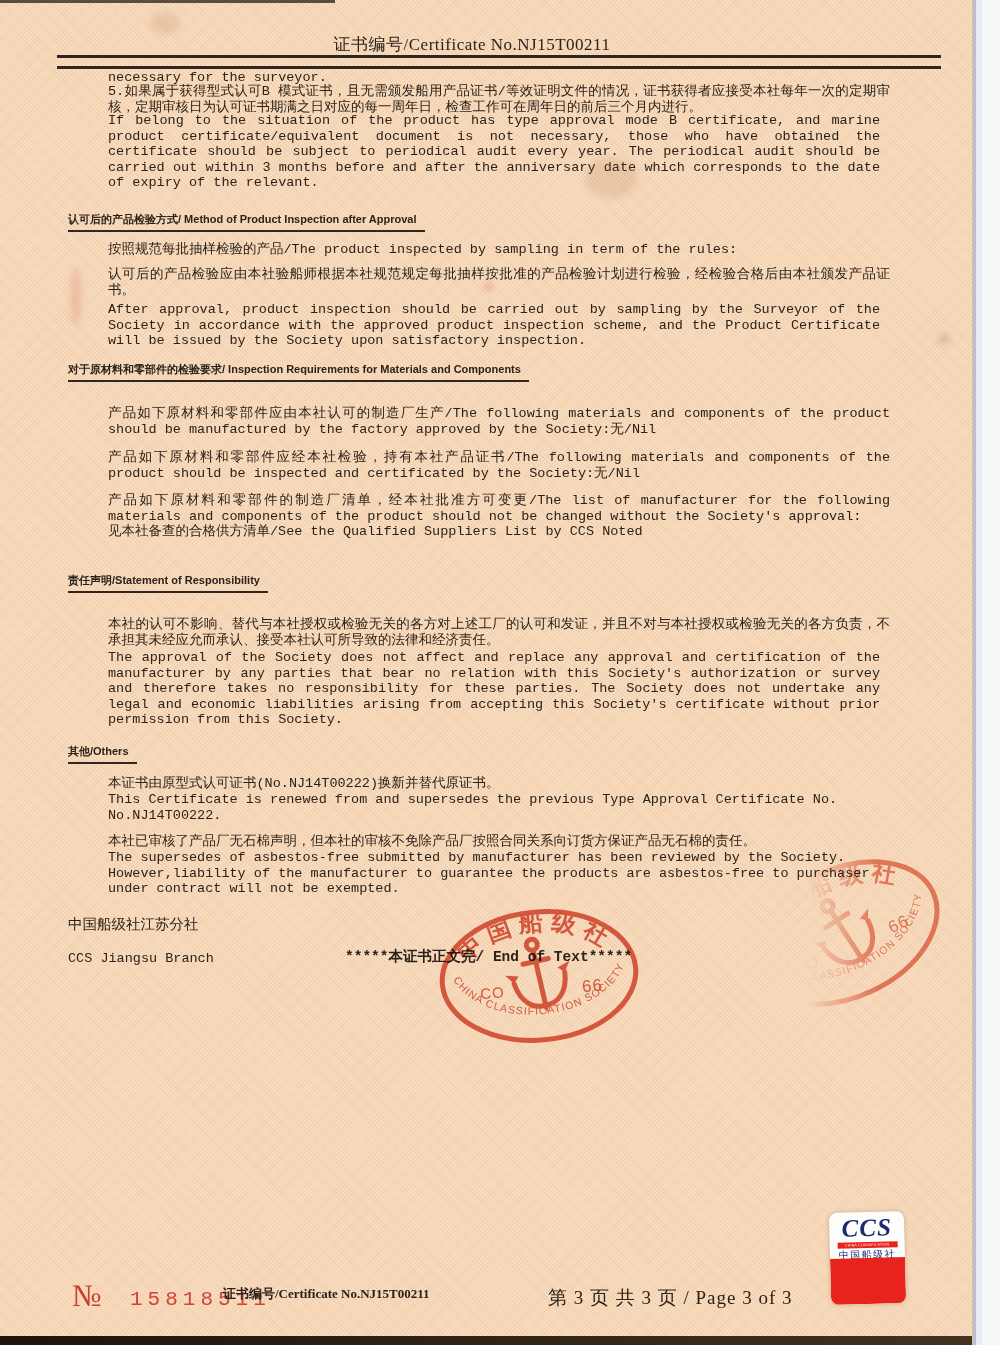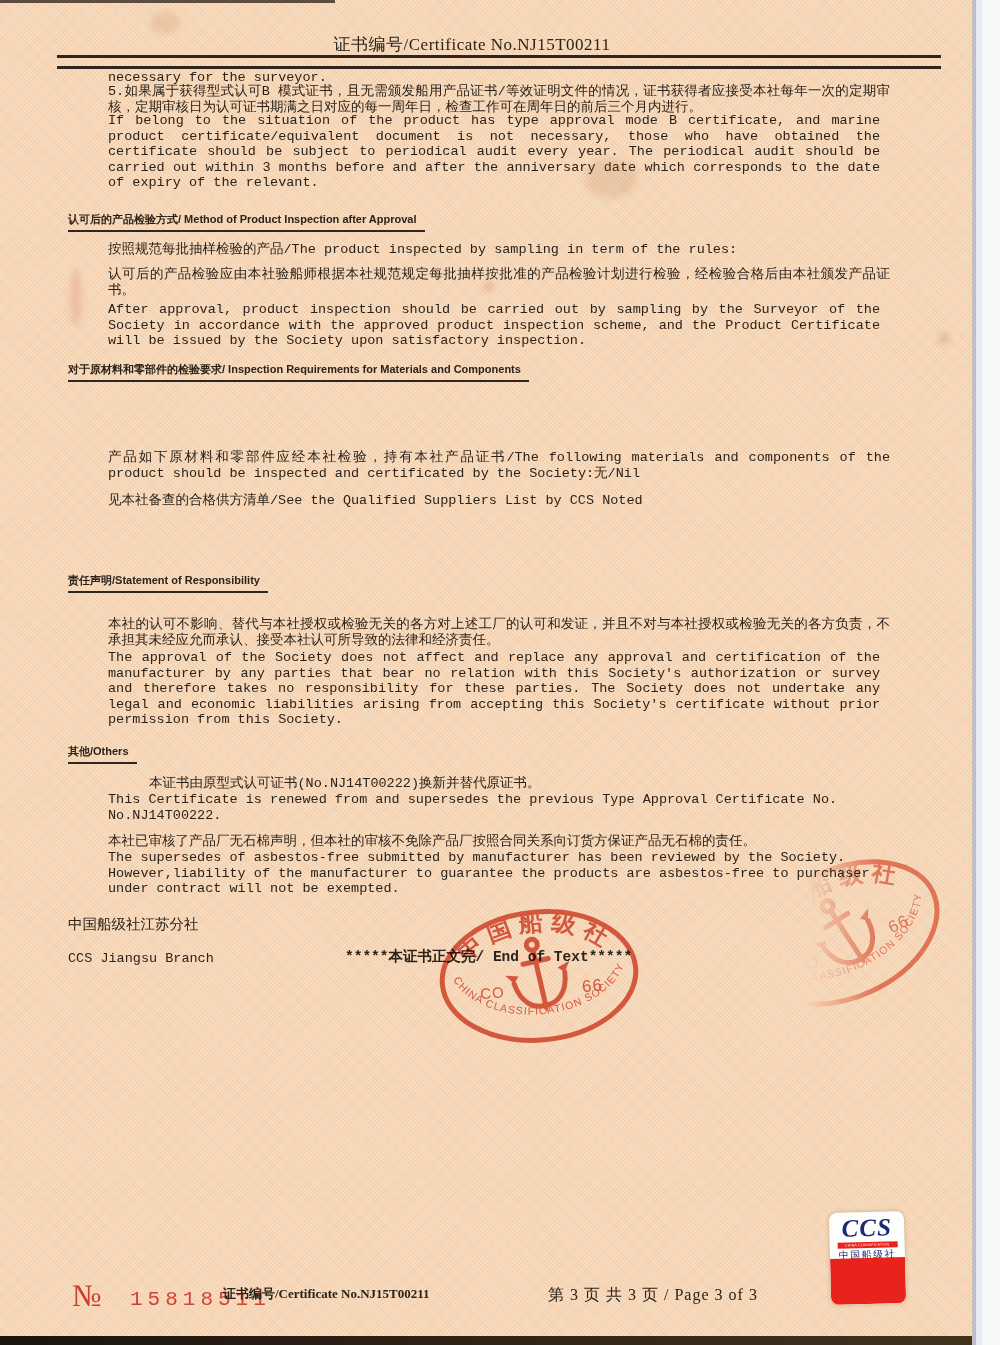--- a/index.html
+++ b/index.html
@@ -43,21 +43,21 @@
                  color:#fff;font-size:3.5px;line-height:6px;letter-spacing:.2px;overflow:hidden;
                  font-family:"Liberation Sans",sans-serif;}
   .sticker .cn{color:#1c2a6e;font-size:10px;letter-spacing:1.5px;line-height:12px;
                font-family:"Liberation Serif","DejaVu Serif",serif;}
   .sticker .redblock{position:absolute;left:0;right:0;bottom:0;height:46px;background:#e8231c;}
   
   .serial-mark{left:72px;top:1280px;font-family:"Liberation Serif","DejaVu Serif",serif;
                font-size:31px;color:#cc3e2c;line-height:31px;}
   .serial-num{left:130px;top:1288px;font-size:21px;letter-spacing:5px;color:#cf4434;}
   .foot-cert{left:223px;top:1285px;font-family:"Liberation Serif","DejaVu Serif",serif;font-size:13px;font-weight:bold;}
-  .foot-page{left:548px;top:1285px;font-family:"Liberation Serif","DejaVu Serif",serif;font-size:16px;letter-spacing:1px;}
+  .foot-page{left:548px;top:1285px;font-family:"Liberation Serif","DejaVu Serif",serif;font-size:19px;letter-spacing:1px;}
   
   .strip{left:972px;top:0;width:28px;height:1345px;z-index:30;
          background:linear-gradient(to right,#b9bfcc 0 2px,#e8ecf2 2px 8px,#f6f8fa 8px);
          border-left:2px solid rgba(120,90,60,.35);}
   .bottomband{left:0;top:1336px;width:972px;height:9px;z-index:31;
               background:linear-gradient(to right,#1c140d,#42331f);}
   .topstreak{left:0;top:0;width:335px;height:2.5px;background:rgba(40,30,20,.75);}
   .stain{border-radius:50%;filter:blur(3px);pointer-events:none;}
 </style>
 </head>
@@ -79,35 +79,37 @@
   <div class="abs" style="left:68px;top:210px;">
     <span class="sec-h">认可后的产品检验方式/ Method of Product Inspection after Approval</span>
   </div>
   <div class="abs body-text nojust" style="left:108px;top:242px;width:782px;">按照规范每批抽样检验的产品/The product inspected by sampling in term of the rules:</div>
   <div class="abs body-text" style="left:108px;top:267px;width:782px;">认可后的产品检验应由本社验船师根据本社规范规定每批抽样按批准的产品检验计划进行检验，经检验合格后由本社颁发产品证书。</div>
   <div class="abs body-text" style="left:108px;top:302px;width:772px;">After approval, product inspection should be carried out by sampling by the Surveyor of the Society in accordance with the approved product inspection scheme, and the Product Certificate will be issued by the Society upon satisfactory inspection.</div>
 
   <div class="abs" style="left:68px;top:360px;">
     <span class="sec-h">对于原材料和零部件的检验要求/ Inspection Requirements for Materials and Components</span>
   </div>
+  <div class="abs body-text" style="left:108px;top:406px;width:782px;">产品如下原材料和零部件应由本社认可的制造厂生产/The following materials and components of the product should be manufactured by the factory approved by the Society:无/Nil</div>
   <div class="abs body-text" style="left:108px;top:450px;width:782px;">产品如下原材料和零部件应经本社检验，持有本社产品证书/The following materials and components of the product should be inspected and certificated by the Society:无/Nil</div>
   <div class="abs body-text" style="left:108px;top:493px;width:782px;">
+    <div>产品如下原材料和零部件的制造厂清单，经本社批准方可变更/The list of manufacturer for the following materials and components of the product should not be changed without the Society's approval:</div>
     <div>见本社备查的合格供方清单/See the Qualified Suppliers List by CCS Noted</div>
   </div>
 
   <div class="abs" style="left:68px;top:571px;">
     <span class="sec-h">责任声明/Statement of Responsibility</span>
   </div>
   <div class="abs body-text" style="left:108px;top:617px;width:782px;">本社的认可不影响、替代与本社授权或检验无关的各方对上述工厂的认可和发证，并且不对与本社授权或检验无关的各方负责，不承担其未经应允而承认、接受本社认可所导致的法律和经济责任。</div>
   <div class="abs body-text" style="left:108px;top:650px;width:772px;">The approval of the Society does not affect and replace any approval and certification of the manufacturer by any parties that bear no relation with this Society's authorization or survey and therefore takes no responsibility for these parties. The Society does not undertake any legal and economic liabilities arising from accepting this Society's certificate without prior permission from this Society.</div>
 
   <div class="abs" style="left:68px;top:742px;">
     <span class="sec-h">其他/Others</span>
   </div>
-  <div class="abs body-text nojust" style="left:108px;top:776px;width:800px;margin-left:41px;">本证书由原型式认可证书(No.NJ14T00222)换新并替代原证书。</div>
+  <div class="abs body-text nojust" style="left:108px;top:776px;width:800px;">本证书由原型式认可证书(No.NJ14T00222)换新并替代原证书。</div>
   <div class="abs body-text nojust" style="left:108px;top:792px;width:772px;">This Certificate is renewed from and supersedes the previous Type Approval Certificate No. No.NJ14T00222.</div>
   <div class="abs body-text nojust" style="left:108px;top:834px;width:820px;">本社已审核了产品厂无石棉声明，但本社的审核不免除产品厂按照合同关系向订货方保证产品无石棉的责任。</div>
   <div class="abs body-text nojust" style="left:108px;top:850px;width:772px;">The supersedes of asbestos-free submitted by manufacturer has been reviewed by the Society. However,liability of the manufacturer to guarantee the products are asbestos-free to purchaser under contract will not be exempted.</div>
 
   <div class="abs sig" style="left:68px;top:915px;">中国船级社江苏分社</div>
   <div class="abs body-text nojust" style="left:68px;top:951px;">CCS Jiangsu Branch</div>
   <div class="abs body-text nojust bold" style="left:345px;top:950px;font-size:14.5px;">*****本证书正文完/ End of Text*****</div>
 
   <div class="abs stampwrap stamp-center">
     <svg width="280" height="220" viewBox="-140 -110 280 220">

